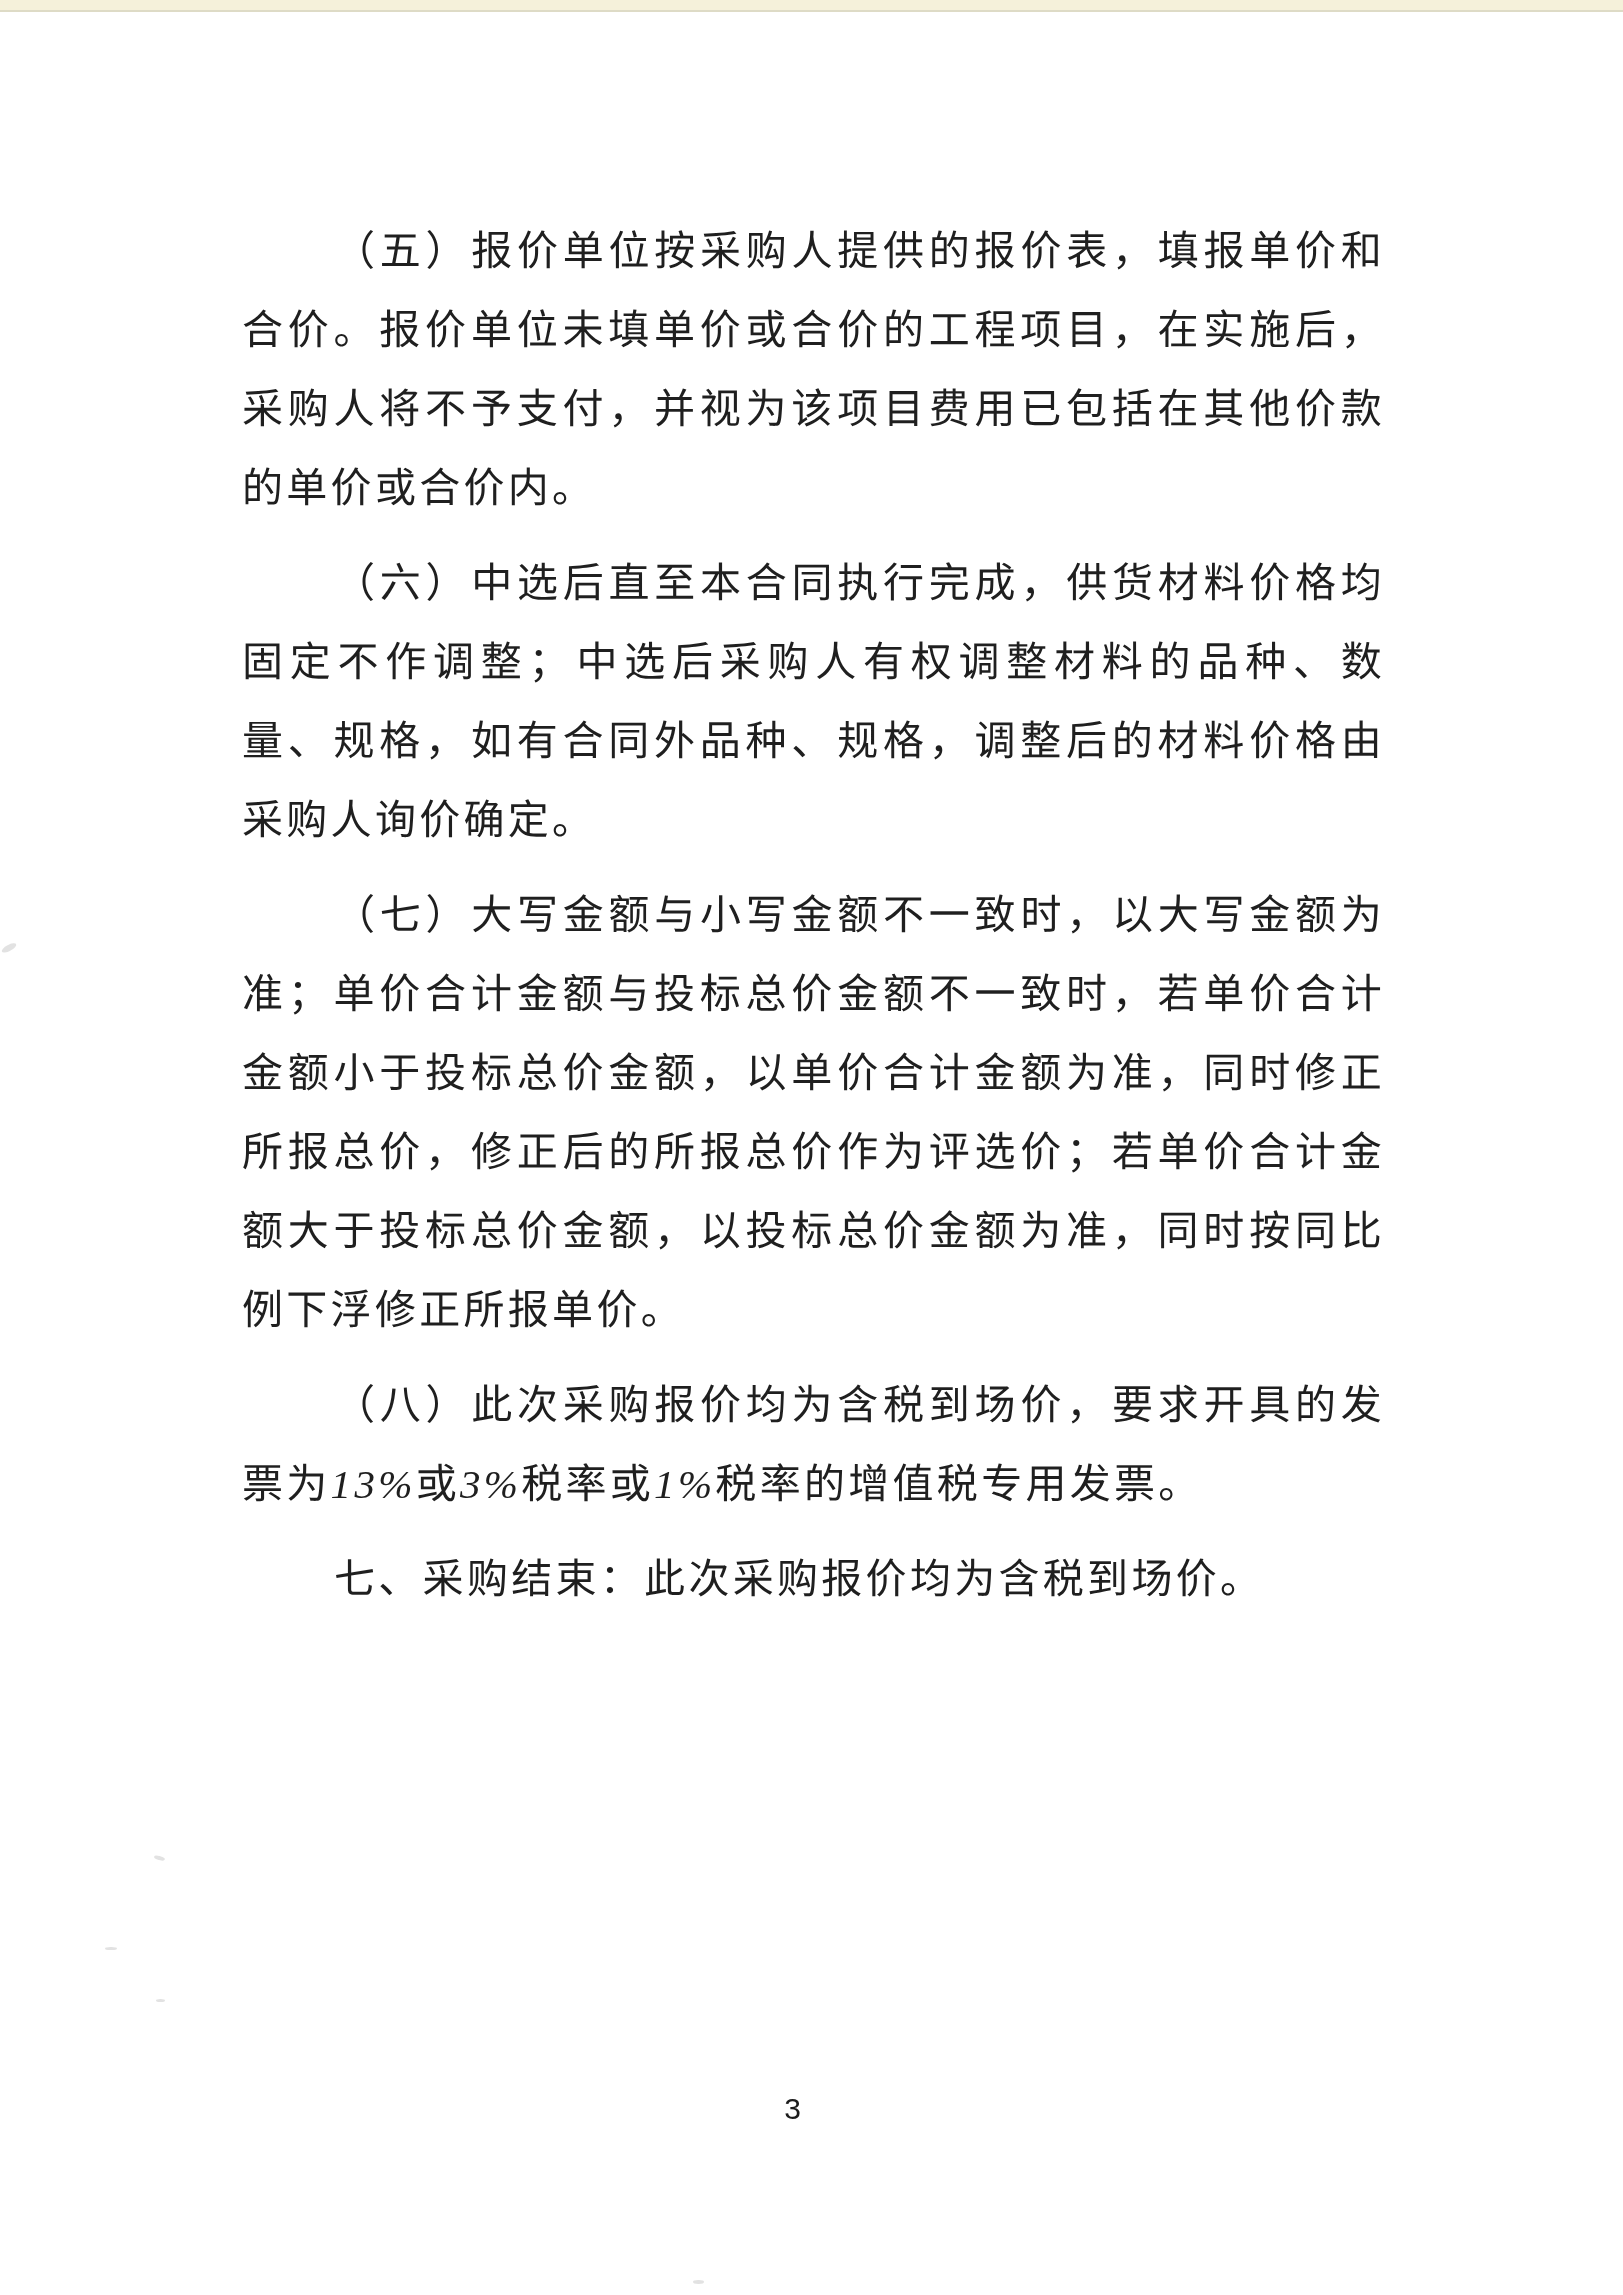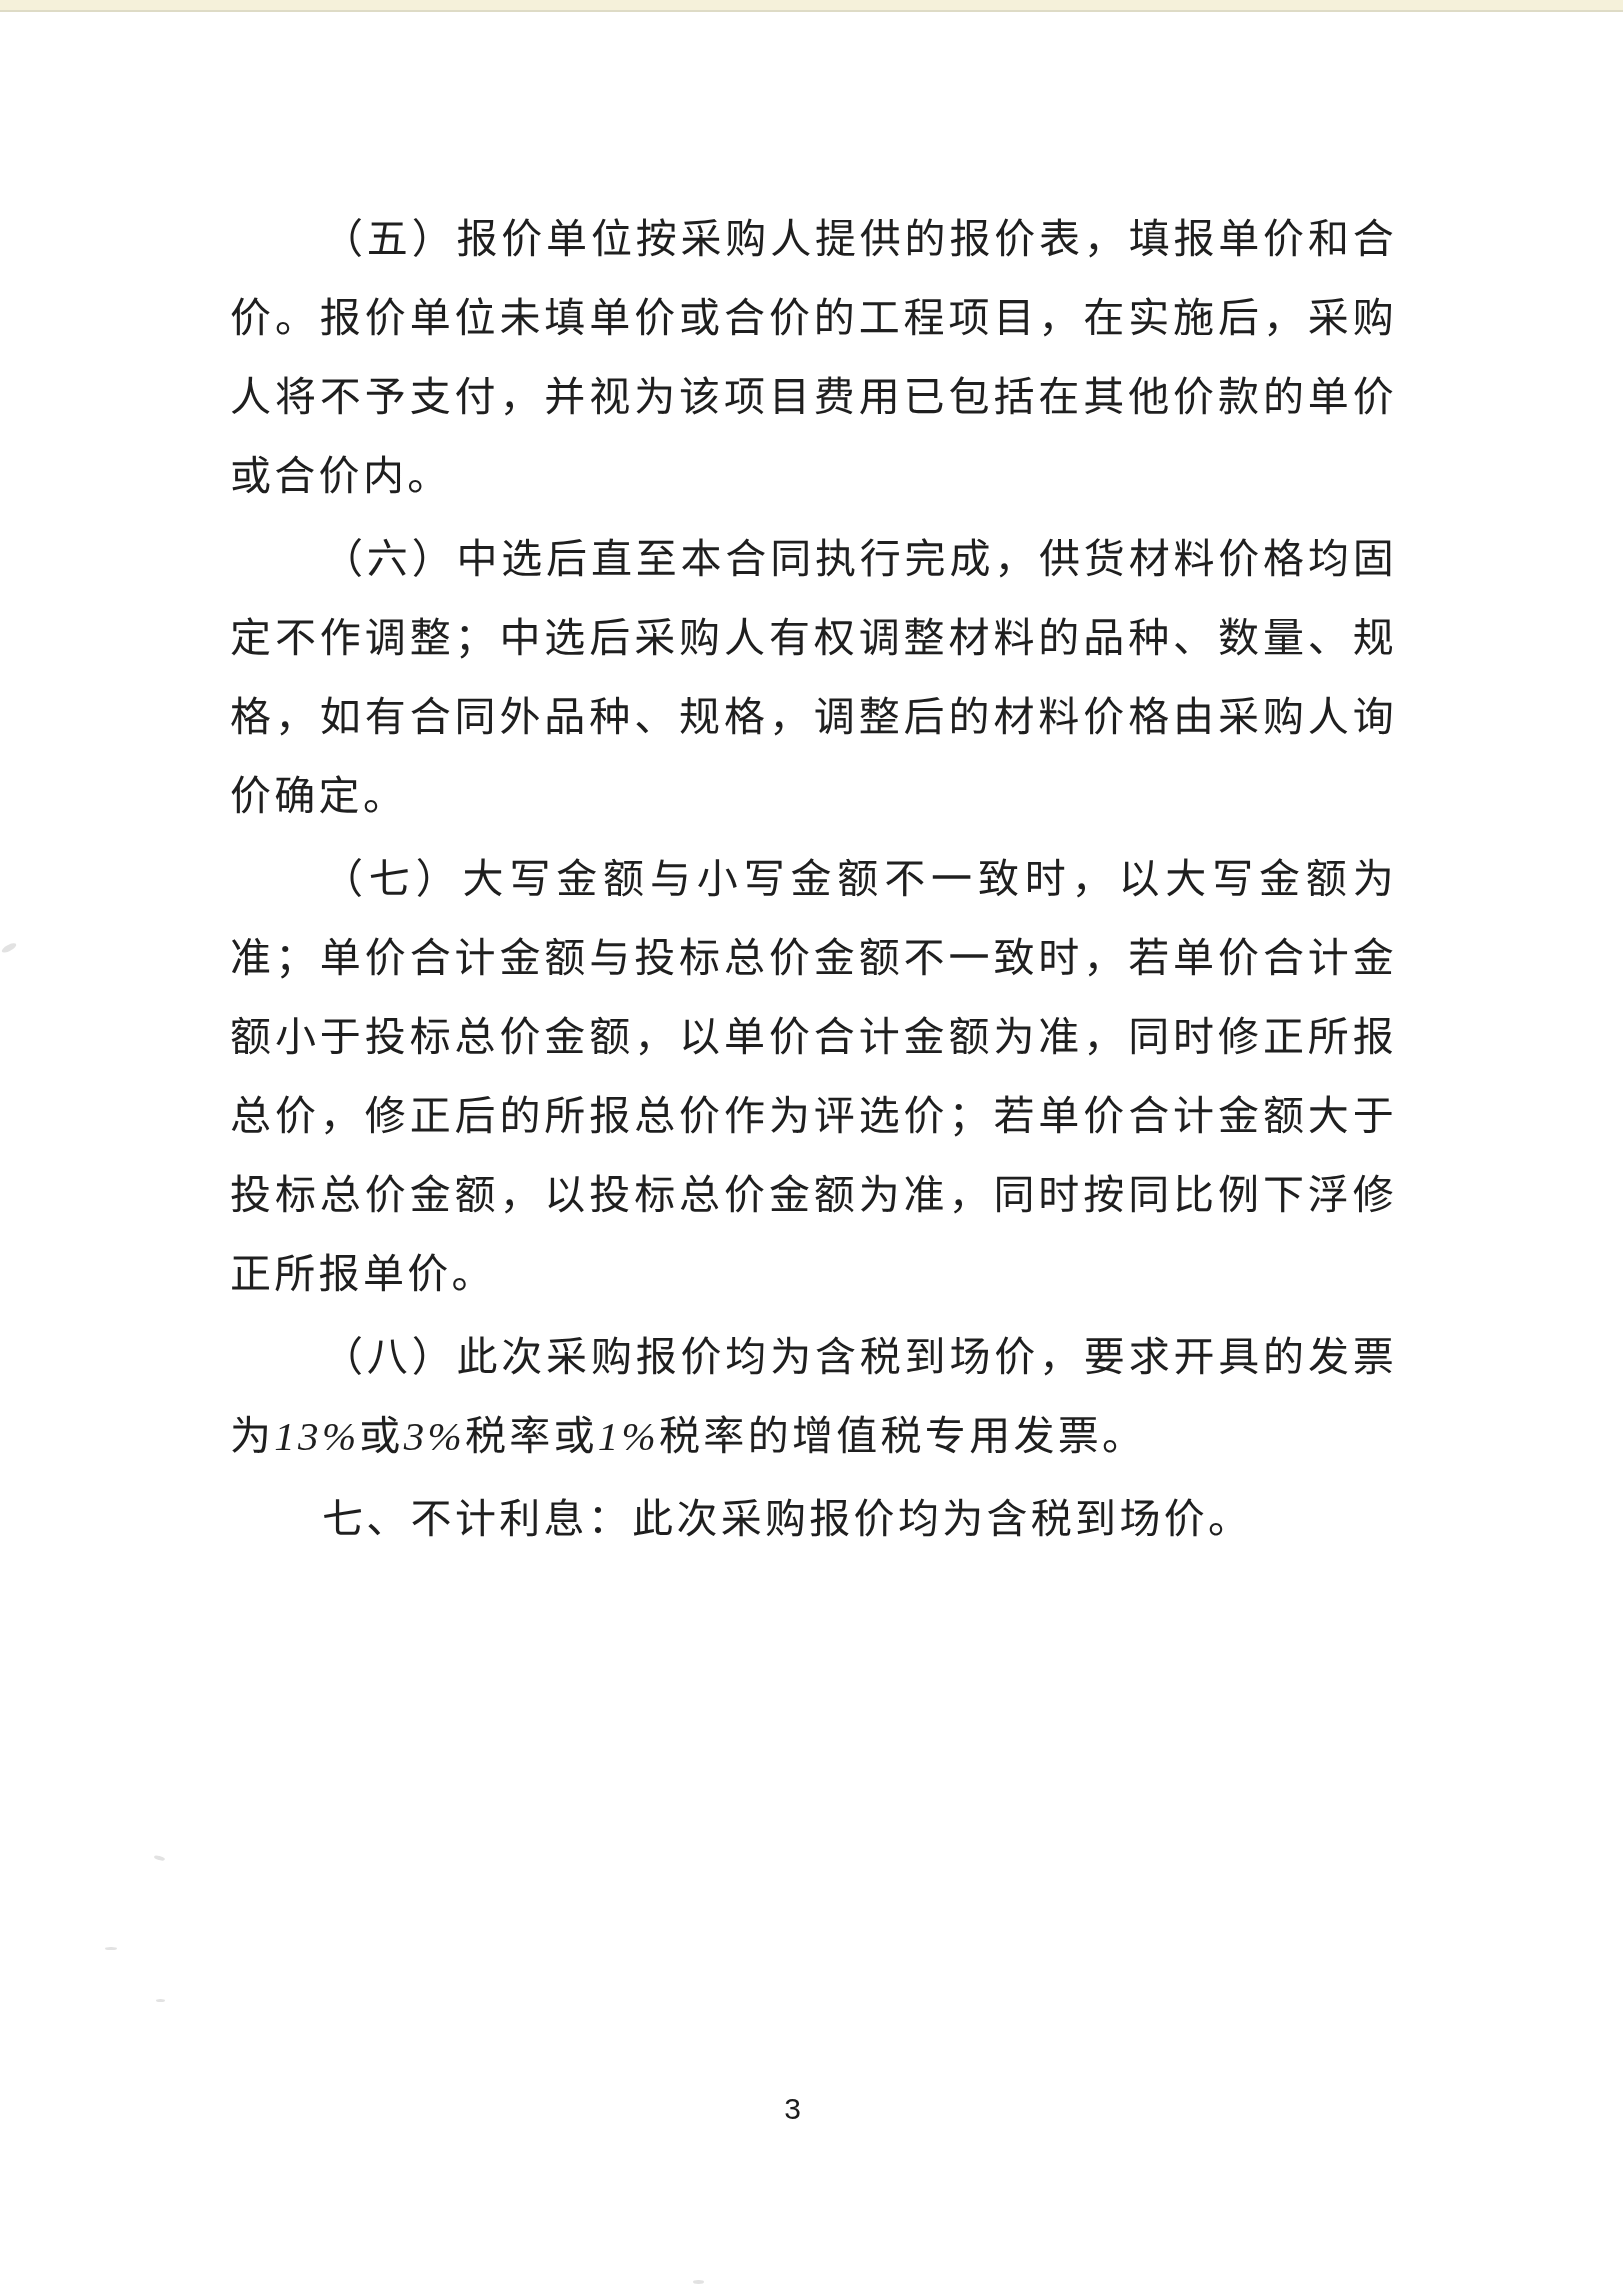--- a/index.html
+++ b/index.html
@@ -36,21 +36,21 @@
     top: 196px;
     width: 1175px;
     color: #1f1f1f;
     font-size: 41px;
     line-height: 79px;
     letter-spacing: 3.3px;
     text-align: justify;
     font-style: oblique 4deg;
   }
   .content p {
-    margin: 4px;
+    margin: 16px;
     padding: 0;
     text-indent: 92px;
   }
   .seg-bold {
     font-weight: normal;
   }
   .page-number {
     position: absolute;
     top: 2089px;
     left: 0;
@@ -87,21 +87,21 @@
 
     <p>
       <span>（七）大写金额与小写金额不一致时，以大写金额为准；单价合计金额与投标总价金额不一致时，若单价合计金额小于投标总价金额，以单价合计金额为准，同时修正所报总价，修正后的所报总价作为评选价；若单价合计金额大于投标总价金额，以投标总价金额为准，同时按同比例下浮修正所报单价。</span>
     </p>
 
     <p>
       <span class="seg-bold">（八）此次采购报价均为含税到场价，要求开具的发票为13%或3%税率或1%税率的增值税专用发票。</span>
     </p>
 
     <p>
-      <span class="seg-bold">七、不计利息：</span><span>此次采购报价均为含税到场价。</span>
+      <span class="seg-bold">七、采购结束：</span><span>此次采购报价均为含税到场价。</span>
     </p>
 
 
 
   </div>
 
   <div class="page-number">3</div>
 
 </div>
 

